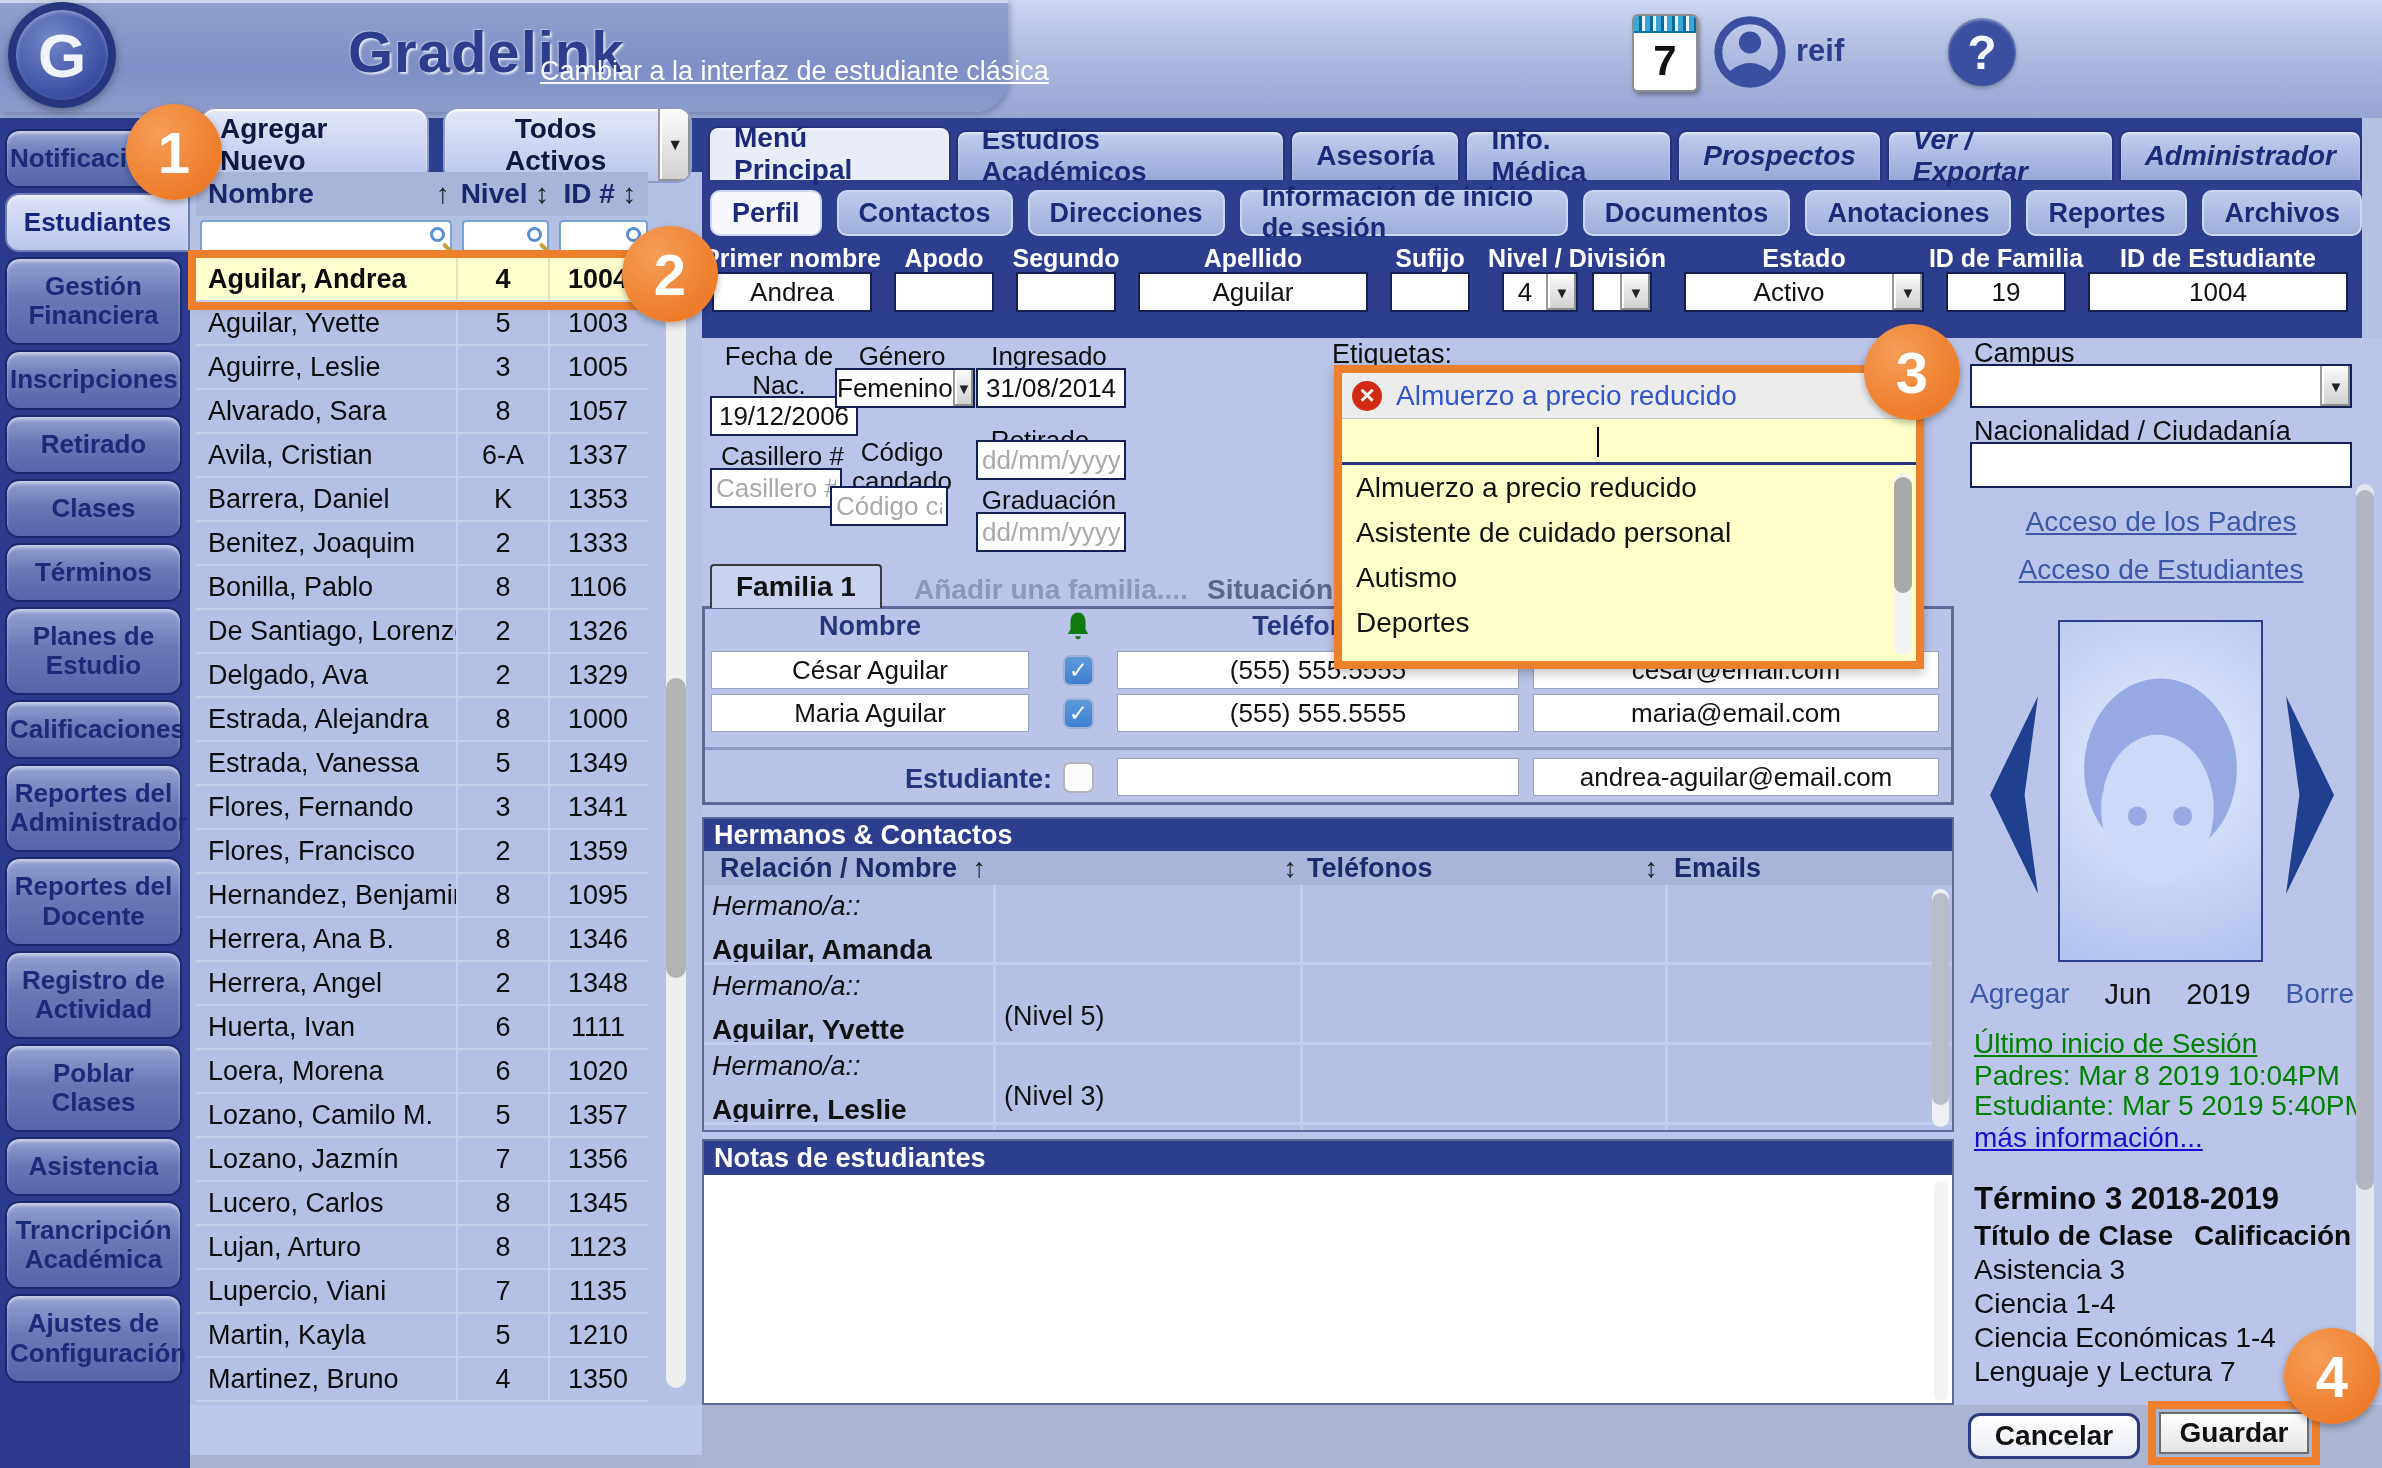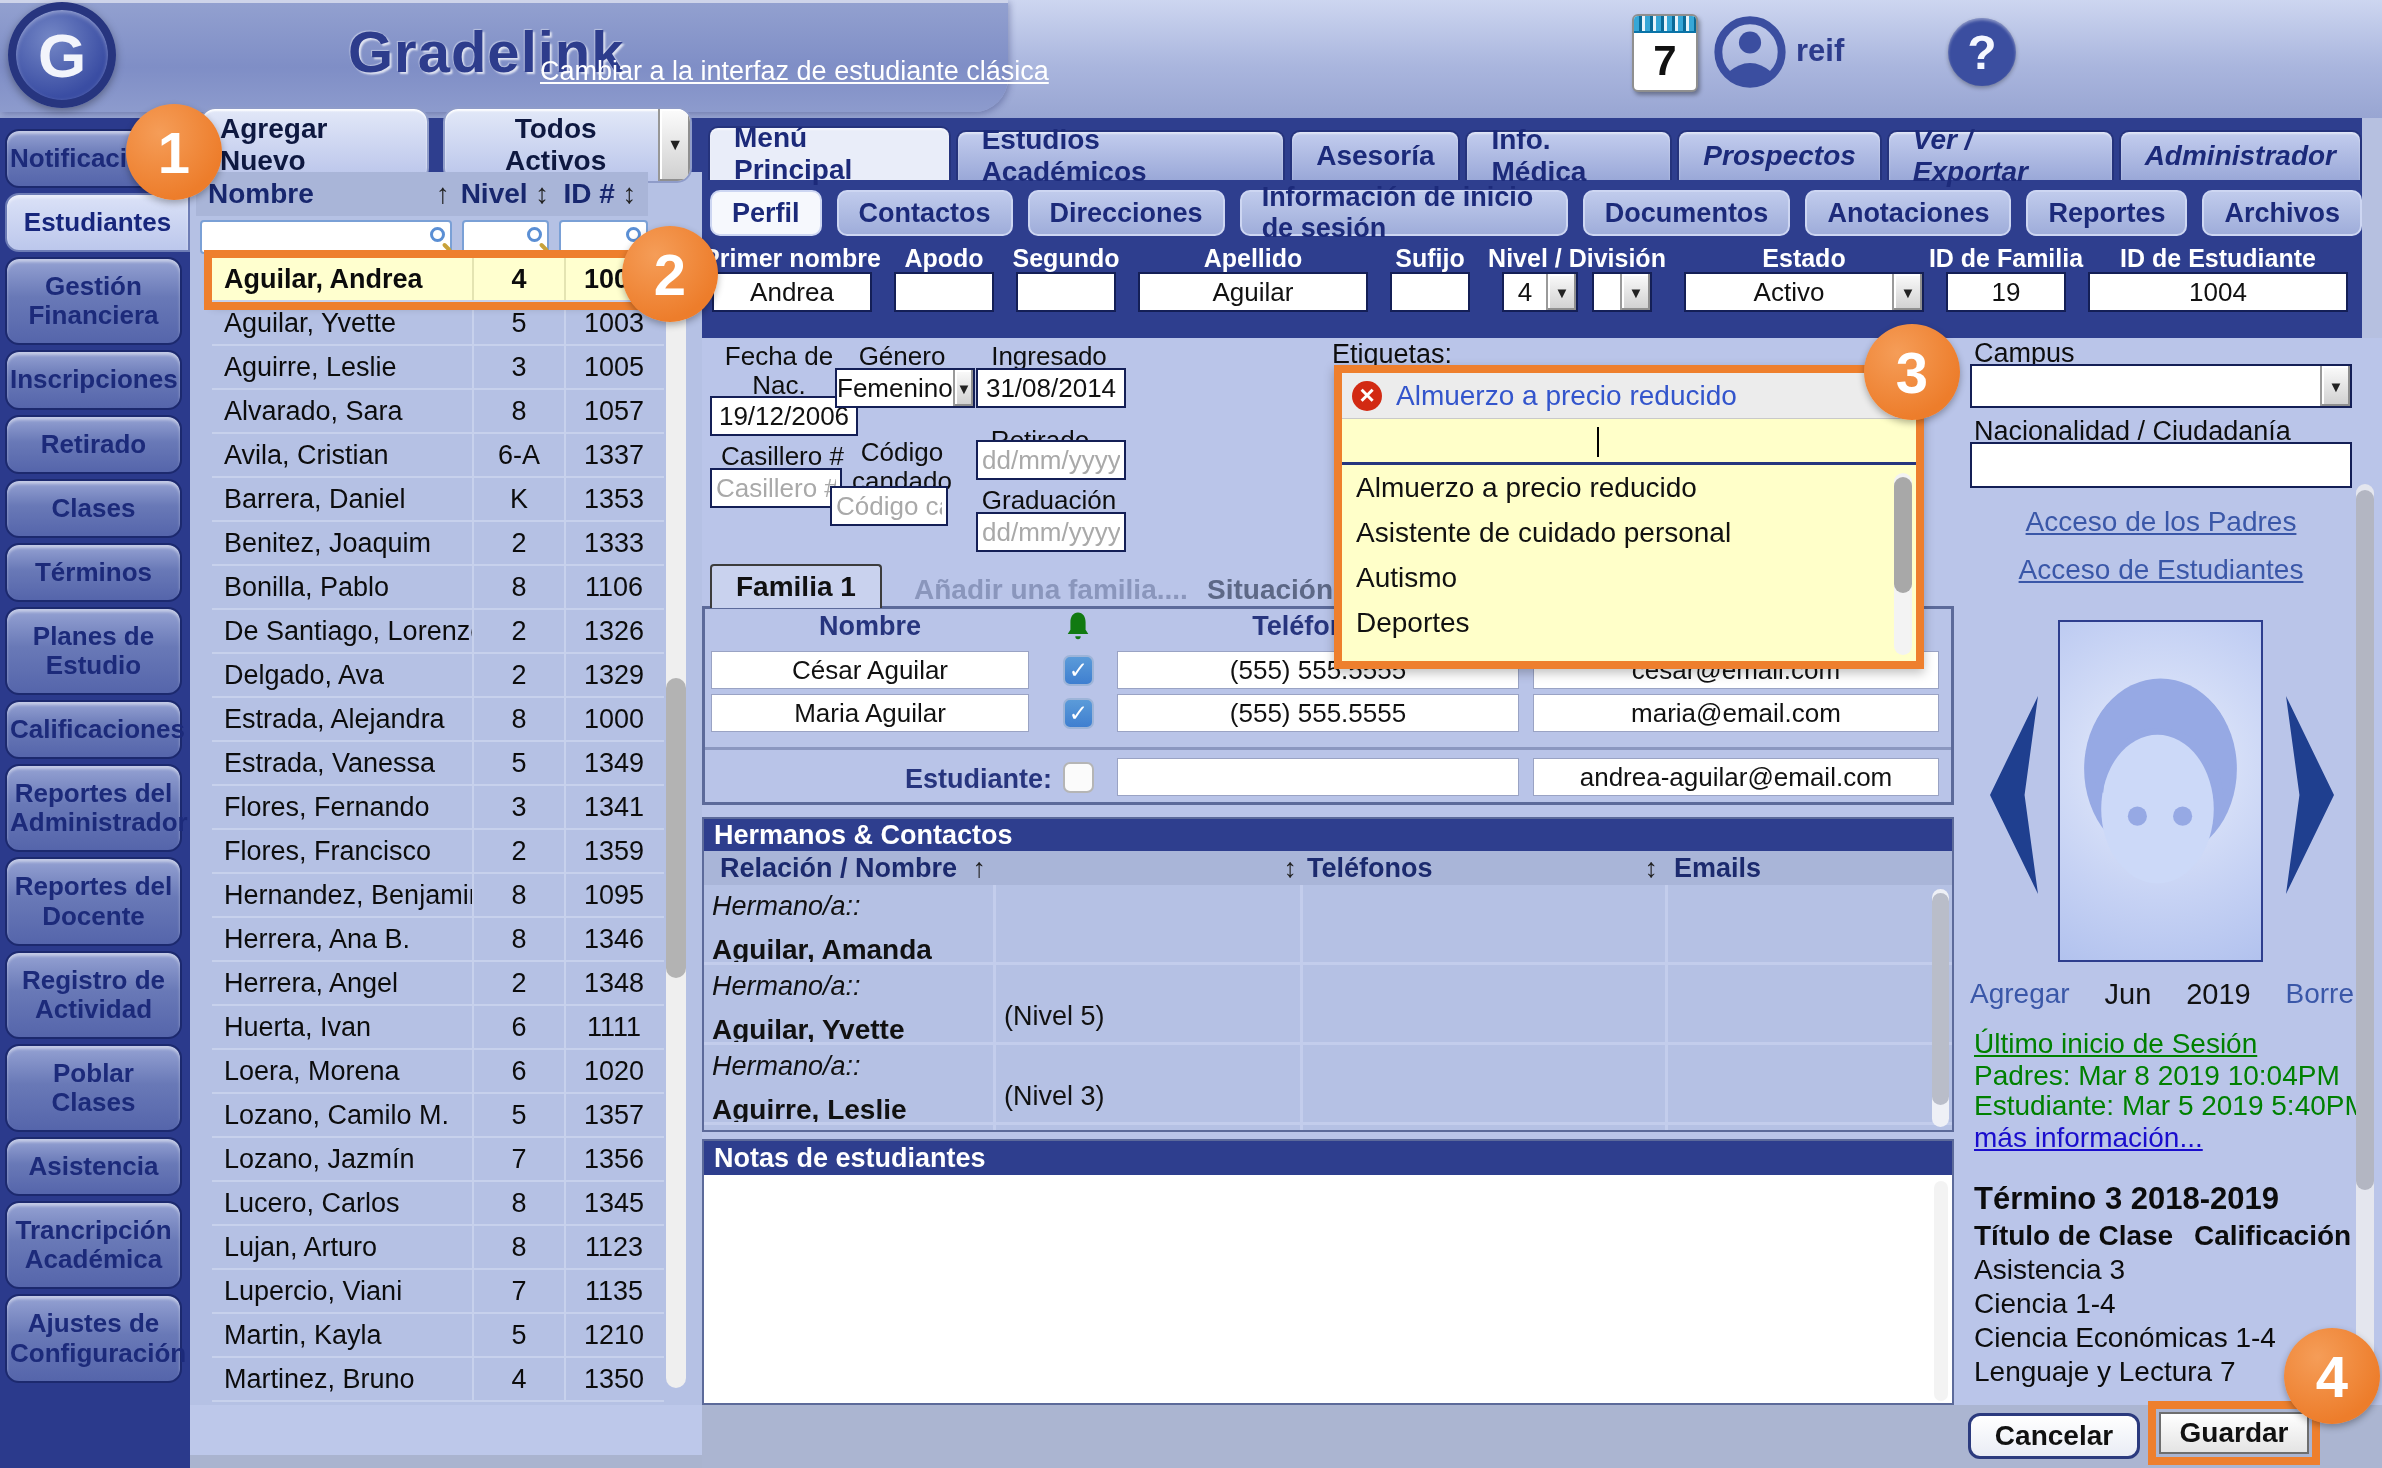--- a/index.html
+++ b/index.html
@@ -55,21 +55,21 @@
     background:#a9b5d8;color:#18276e;font-weight:bold;font-size:28px;align-items:center;}
   .lh-name{width:262px;padding-left:12px;display:flex;justify-content:space-between;padding-right:8px;}
   .lh-lvl{width:94px;text-align:center;}
   .lh-sid{width:96px;text-align:center;}
   .sort{color:#222;font-weight:normal;}
   .search-row{position:absolute;left:6px;top:98px;width:452px;height:42px;display:flex;gap:10px;align-items:center;background:#b5c1e4;}
   .s-c{position:relative;height:34px;background:#fff;border:2px solid #7aa0d6;border-radius:4px;}
   .s-name{width:254px;margin-left:4px;} .s-lvl{width:88px;} .s-sid{width:90px;}
   .mag{position:absolute;right:5px;top:5px;width:15px;height:15px;border:3px solid #5b8fd4;border-radius:50%;}
   .mag::after{content:"";position:absolute;left:12px;top:12px;width:4px;height:11px;background:#c8a23a;transform:rotate(-45deg);border-radius:2px;}
-  .rows{position:absolute;left:22px;top:140px;width:452px;}
+  .rows{position:absolute;left:6px;top:140px;width:452px;}
   .srow{display:flex;height:44px;align-items:center;font-size:27px;color:#0c0c0c;background:#b5c1e4;
     border-bottom:2px solid #c7d1ec;cursor:pointer;}
   .srow .c{overflow:hidden;white-space:nowrap;}
   .c.name{width:262px;padding-left:12px;border-right:2px solid #c7d1ec;height:100%;display:flex;align-items:center;}
   .c.lvl{width:92px;text-align:center;border-right:2px solid #c7d1ec;height:100%;display:flex;align-items:center;justify-content:center;}
   .c.sid{width:96px;text-align:center;height:100%;display:flex;align-items:center;justify-content:center;}
   .srow.selected{background:#ffffcf;font-weight:bold;box-shadow:0 0 0 8px #ee7f2d,0 4px 9px rgba(0,0,0,.3);position:relative;z-index:4;}
   .srow.selected .c{border-color:#e4e4b2;}
   .list-scroll{position:absolute;right:16px;top:140px;width:20px;height:1130px;background:#efefef;border-radius:10px;}
   .list-thumb{position:absolute;right:16px;top:560px;width:20px;height:300px;background:#b3b3b3;border-radius:10px;cursor:pointer;}

